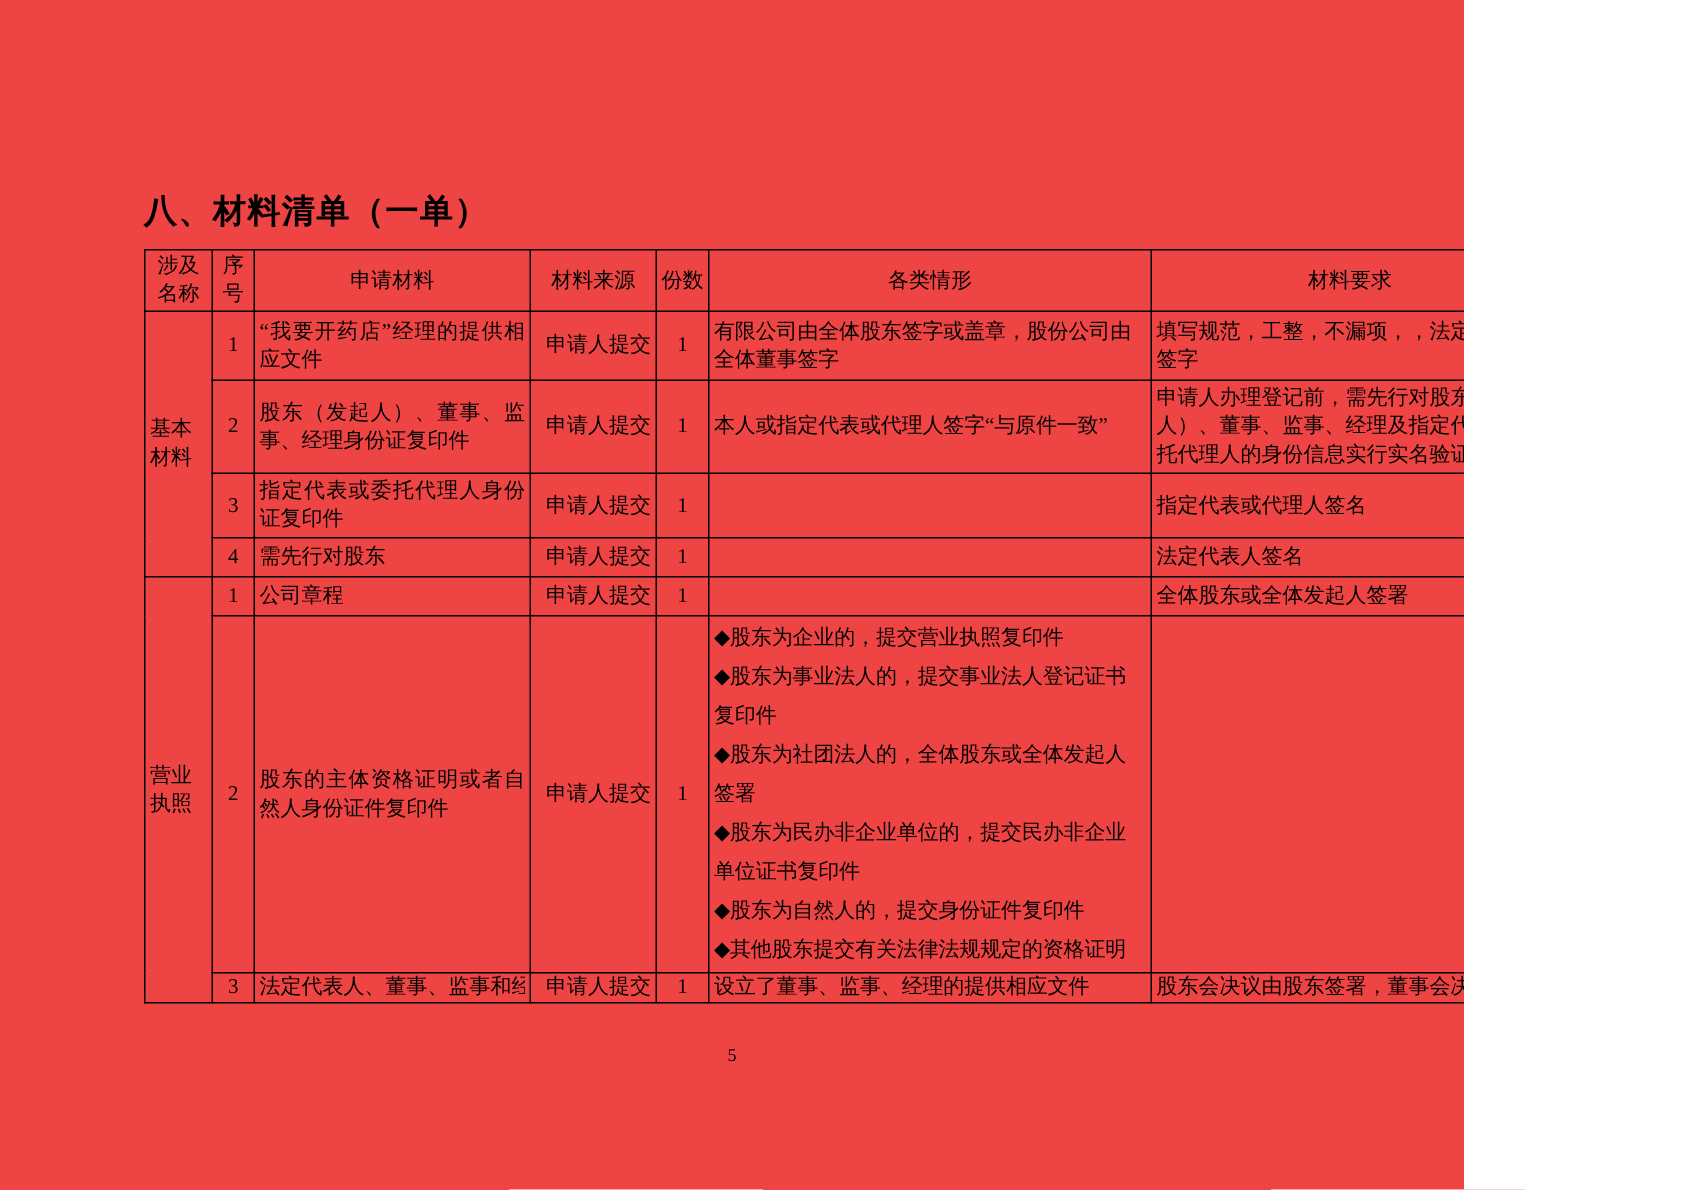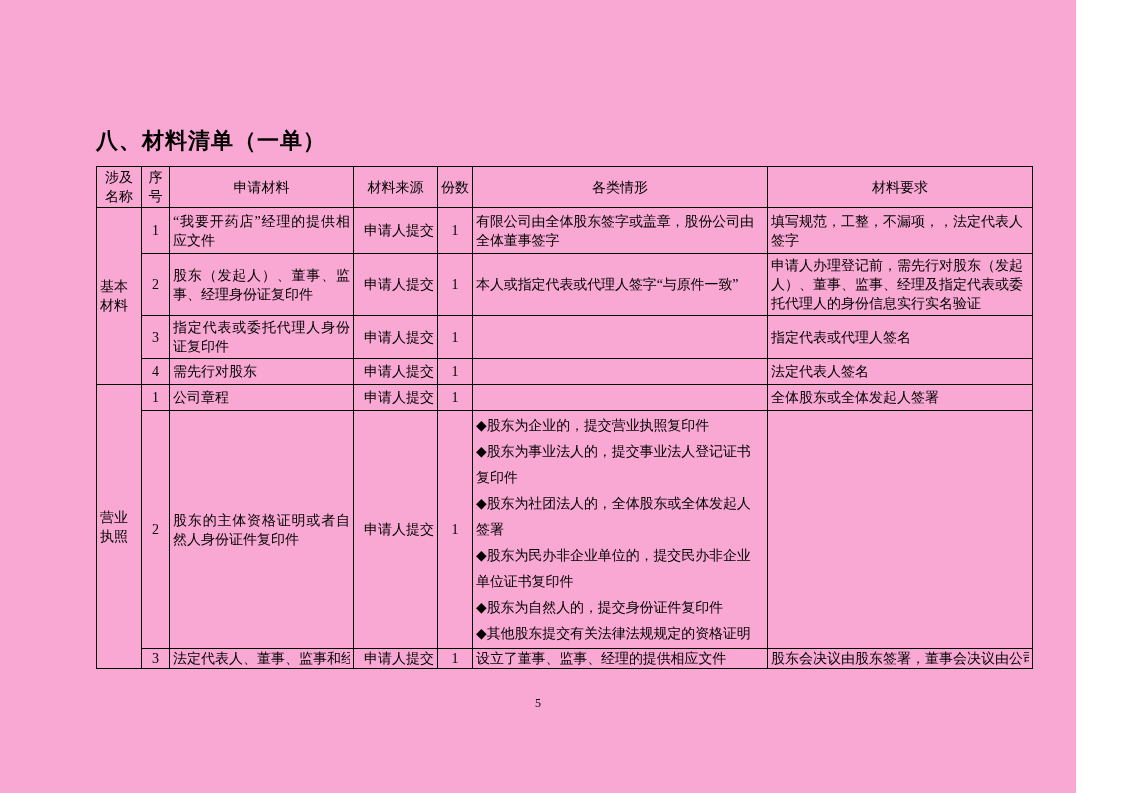--- a/index.html
+++ b/index.html
@@ -1,21 +1,21 @@
 <!DOCTYPE html>
 <html><head>
 <meta charset="utf-8">
 <style>
   * { box-sizing: border-box; }
   html, body { margin: 0; padding: 0; background: #ffffff; }
   .page {
     position: relative;
-    width: 1076px;
+    width: 976px;
     height: 793px;
-    background: #f9a8d4;
+    background: #ef4444;
     overflow: hidden;
     font-family: "Liberation Serif", "DejaVu Serif", serif;
     color: #000000;
   }
   .doc-title {
     position: absolute;
     left: 96px;
     top: 126px;
     font-family: "Liberation Sans", "DejaVu Sans", sans-serif;
     font-size: 22px;

